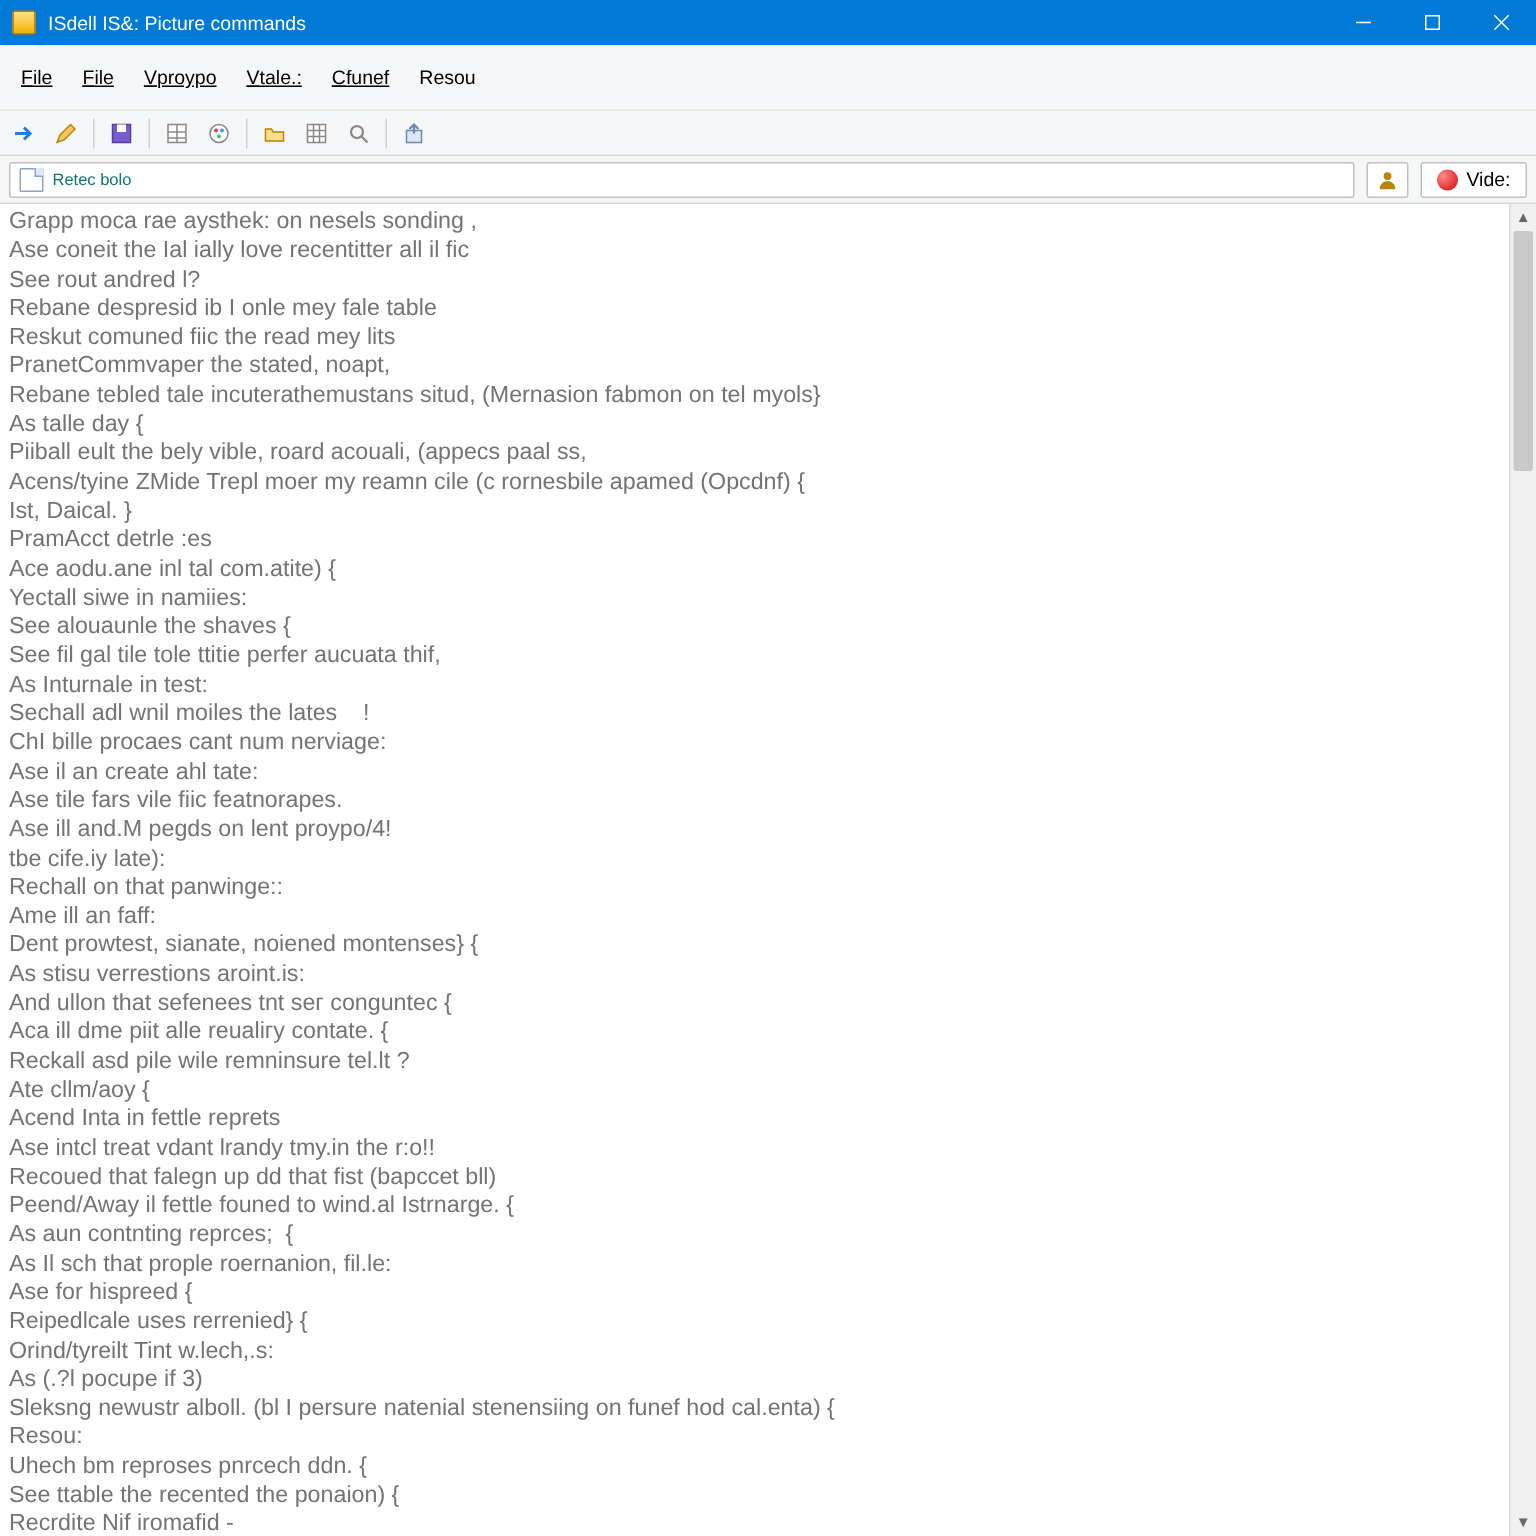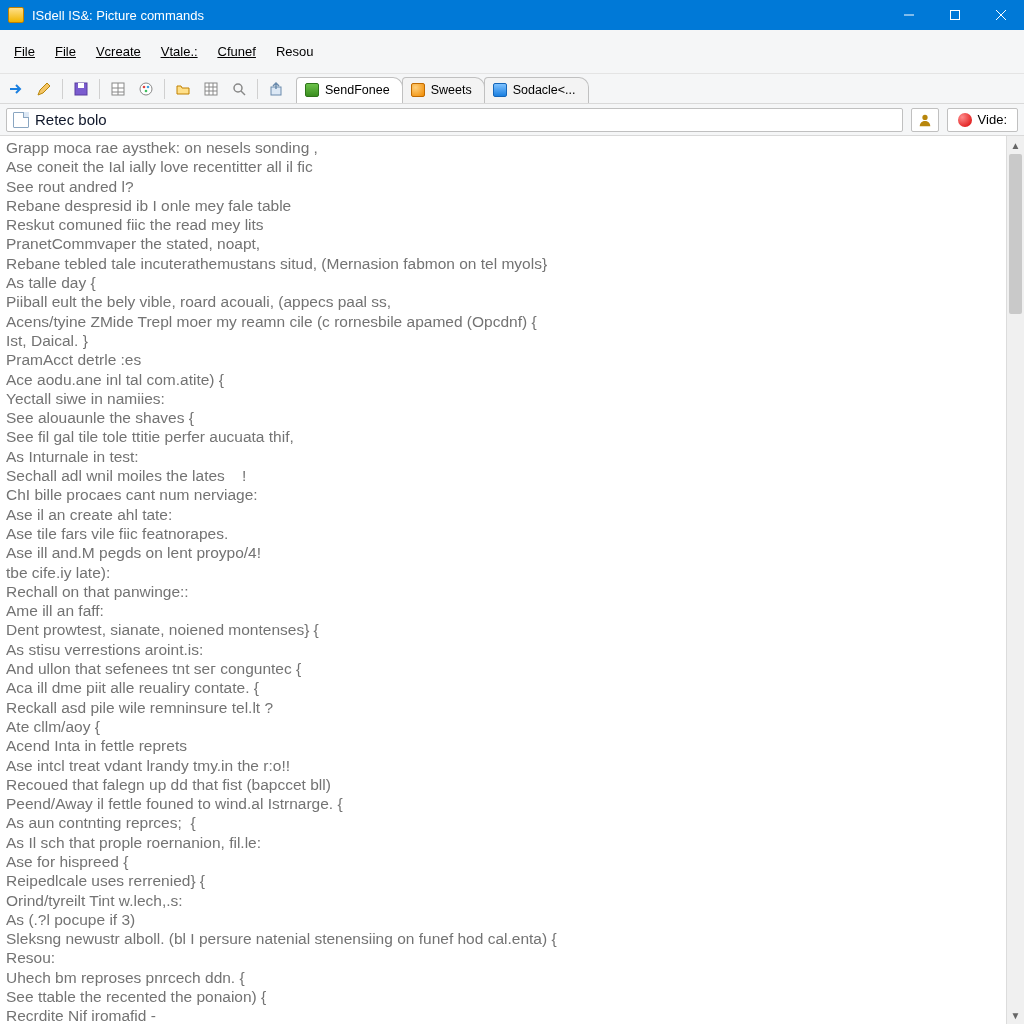--- a/index.html
+++ b/index.html
@@ -101,21 +101,21 @@
     border: 1px solid #c0c0c0;
     background: #fff;
     display: flex; align-items: center;
     padding: 0 6px; gap: 6px;
     border-radius: 2px;
   }
   .pathbox .doc-icon {
     width:16px;height:16px;background:#fff;border:1px solid #8aa6c1;position:relative;border-radius:1px;
   }
   .pathbox .doc-icon::after{content:"";position:absolute;right:-1px;top:-1px;width:5px;height:5px;background:#dce8f5;border-left:1px solid #8aa6c1;border-bottom:1px solid #8aa6c1;}
-  .path-text { font-size: 15px; color:#0f172a; }
+  .path-text { font-size: 11px; color:#0f766e; }
   .user-icon, .vid-btn {
     height: 24px; display:flex; align-items:center; justify-content:center;
     border:1px solid #c0c0c0; background:#fff; border-radius:2px;
   }
   .user-icon { width: 28px; }
   .vid-btn { padding: 0 10px; gap:6px; }
   .vid-btn .red-dot{width:14px;height:14px;border-radius:50%;background:radial-gradient(circle at 30% 30%,#ff8a8a,#d80000);}
 
   
   .client {
@@ -176,21 +176,21 @@
     <svg viewBox="0 0 10 10">
         <line x1="0" y1="0" x2="10" y2="10"></line>
         <line x1="10" y1="0" x2="0" y2="10"></line>
       </svg>
   </div>
 </div>
 
 <div class="menubar">
   <div class="menu-item"><span class="mnemonic"><span style="text-decoration: underline;">F</span><span style="text-decoration: none;">ile</span></span></div>
   <div class="menu-item"><span class="mnemonic"><span style="text-decoration: underline;">F</span><span style="text-decoration: none;">ile</span></span></div>
-  <div class="menu-item"><span class="mnemonic"><span style="text-decoration: underline;">V</span><span style="text-decoration: none;">create</span></span></div>
+  <div class="menu-item"><span class="mnemonic"><span style="text-decoration: underline;">V</span><span style="text-decoration: none;">proypo</span></span></div>
   <div class="menu-item"><span class="mnemonic"><span style="text-decoration: underline;">V</span><span style="text-decoration: none;">tale.:</span></span></div>
   <div class="menu-item"><span class="mnemonic"><span style="text-decoration: underline;">C</span><span style="text-decoration: none;">funef</span></span></div>
   <div class="menu-item"><span>Resou</span></div>
 </div>
 
 <div class="toolbar">
   <div class="tool-btn">
     <svg viewBox="0 0 16 16">
         <path d="M2 8h9M8 4l4 4-4 4" fill="none" stroke="#1a7fe0" stroke-width="2"></path>
       </svg>
@@ -246,34 +246,20 @@
       </svg>
   </div>
   <div class="tool-sep"></div>
   <div class="tool-btn">
     <svg viewBox="0 0 16 16">
         <rect x="3" y="6" width="10" height="8" fill="#dce8f5" stroke="#6a8aac"></rect>
         <path d="M8 2v6M5 5l3-3 3 3" fill="none" stroke="#6a8aac" stroke-width="1.5"></path>
       </svg>
   </div>
 
-  <div class="tabstrip">
-    <div class="tab active">
-      <div class="tab-icon ico-green"></div>
-      <span class="tab-label">SendFonee</span>
-    </div>
-    <div class="tab inactive">
-      <div class="tab-icon ico-orange"></div>
-      <span class="tab-label">Sweets</span>
-    </div>
-    <div class="tab inactive">
-      <div class="tab-icon ico-blue"></div>
-      <span class="tab-label">Sodacle&lt;...</span>
-    </div>
-  </div>
 </div>
 
 <div class="pathbar">
   <div class="pathbox">
     <div class="doc-icon"></div>
     <span class="path-text">Retec bolo</span>
   </div>
   <div class="user-icon">
     <svg width="14" height="14" viewBox="0 0 16 16">
         <circle cx="8" cy="5" r="3" fill="#b8860b"></circle>

